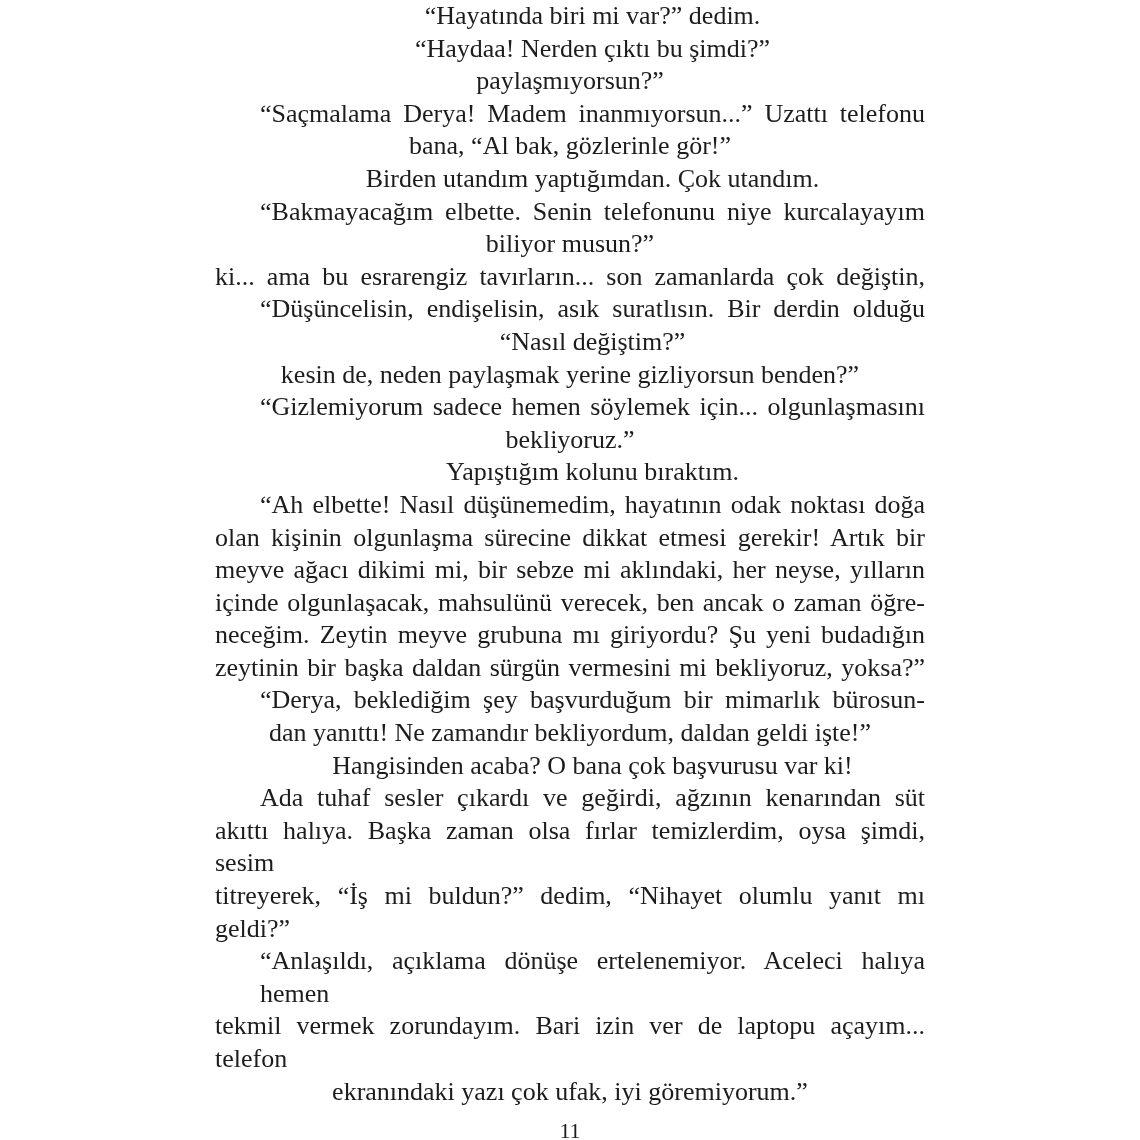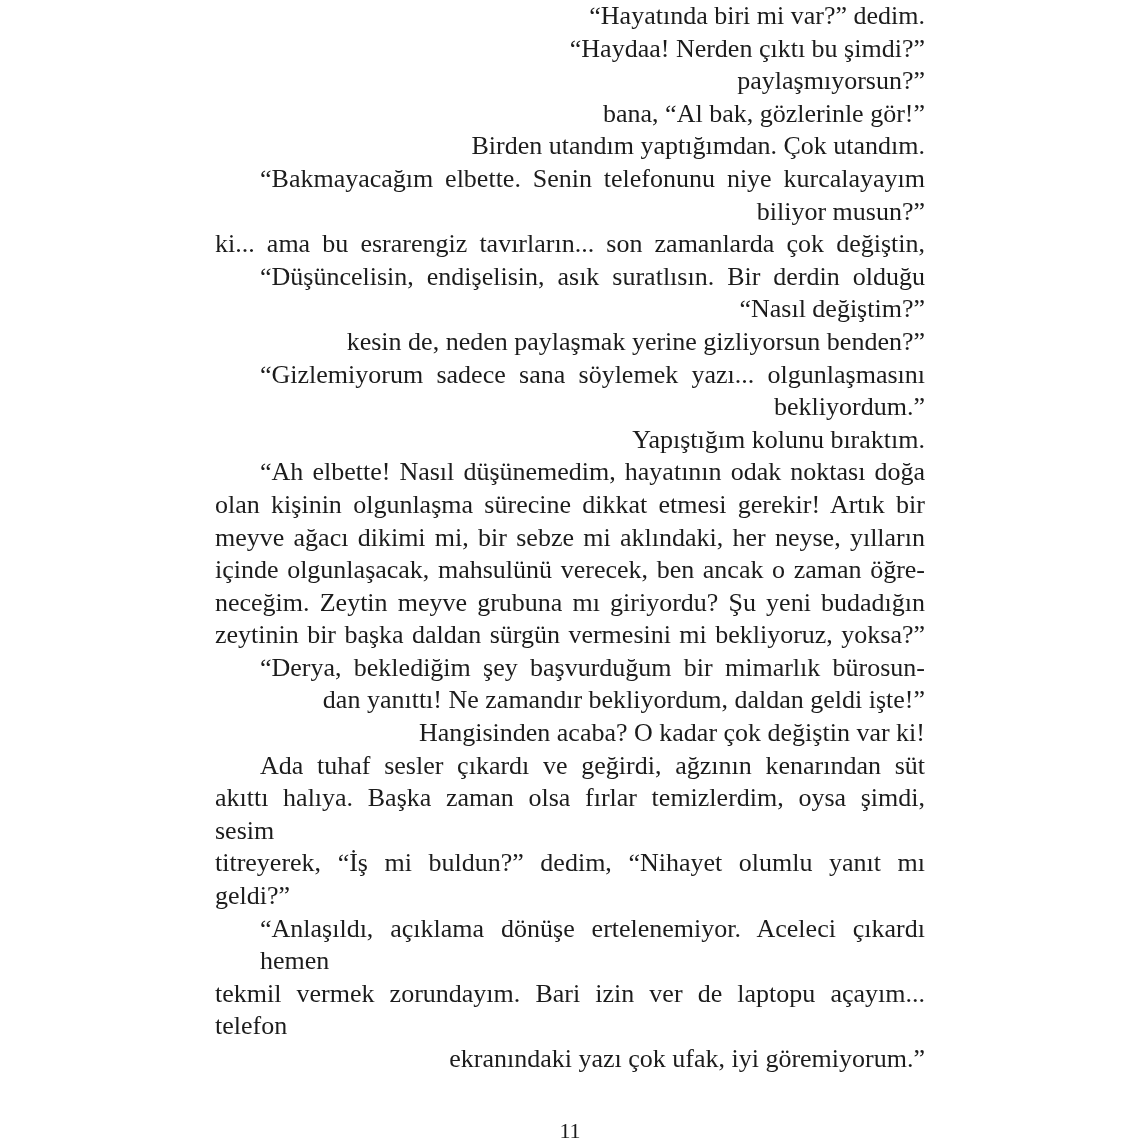--- a/index.html
+++ b/index.html
@@ -20,50 +20,51 @@
     top: 1118px;
     text-align: center;
     font-family: "Liberation Serif", "DejaVu Serif", serif;
     font-size: 22px;
     color: #1c1c1c;
     margin-left: 0;
   }
   .line { display: block; }
   .indent { padding-left: 45px; }
   .just { text-align: justify; text-align-last: justify; }
-  .left { text-align: right; }
+  .left { text-align: center; }
 </style>
 </head>
 <body>
 
 <div class="page">
   <span class="line indent left">“Hayatında biri mi var?” dedim.</span>
   <span class="line indent left">“Haydaa! Nerden çıktı bu şimdi?”</span>
   <span class="line left">paylaşmıyorsun?”</span>
+  <span class="line indent just">“Saçmalama Derya! Madem inanmıyorsun...” Uzattı telefonu</span>
   <span class="line left">bana, “Al bak, gözlerinle gör!”</span>
   <span class="line indent left">Birden utandım yaptığımdan. Çok utandım.</span>
   <span class="line indent just">“Bakmayacağım elbette. Senin telefonunu niye kurcalayayım</span>
   <span class="line left">biliyor musun?”</span>
   <span class="line just">ki... ama bu esrarengiz tavırların... son zamanlarda çok değiştin,</span>
   <span class="line indent just">“Düşüncelisin, endişelisin, asık suratlısın. Bir derdin olduğu</span>
   <span class="line indent left">“Nasıl değiştim?”</span>
   <span class="line left">kesin de, neden paylaşmak yerine gizliyorsun benden?”</span>
-  <span class="line indent just">“Gizlemiyorum sadece sana söylemek yazı... olgunlaşmasını</span>
-  <span class="line left">bekliyordum.”</span>
+  <span class="line indent just">“Gizlemiyorum sadece hemen söylemek için... olgunlaşmasını</span>
+  <span class="line left">bekliyoruz.”</span>
   <span class="line indent left">Yapıştığım kolunu bıraktım.</span>
   <span class="line indent just">“Ah elbette! Nasıl düşünemedim, hayatının odak noktası doğa</span>
   <span class="line just">olan kişinin olgunlaşma sürecine dikkat etmesi gerekir! Artık bir</span>
   <span class="line just">meyve ağacı dikimi mi, bir sebze mi aklındaki, her neyse, yılların</span>
   <span class="line just">içinde olgunlaşacak, mahsulünü verecek, ben ancak o zaman öğre-</span>
   <span class="line just">neceğim. Zeytin meyve grubuna mı giriyordu? Şu yeni budadığın</span>
   <span class="line just">zeytinin bir başka daldan sürgün vermesini mi bekliyoruz, yoksa?”</span>
   <span class="line indent just">“Derya, beklediğim şey başvurduğum bir mimarlık bürosun-</span>
   <span class="line left">dan yanıttı! Ne zamandır bekliyordum, daldan geldi işte!”</span>
-  <span class="line indent left">Hangisinden acaba? O kadar çok değiştin var ki!</span>
+  <span class="line indent left">Hangisinden acaba? O bana çok başvurusu var ki!</span>
   <span class="line indent just">Ada tuhaf sesler çıkardı ve geğirdi, ağzının kenarından süt</span>
   <span class="line just">akıttı halıya. Başka zaman olsa fırlar temizlerdim, oysa şimdi, sesim</span>
   <span class="line just">titreyerek, “İş mi buldun?” dedim, “Nihayet olumlu yanıt mı geldi?”</span>
-  <span class="line indent just">“Anlaşıldı, açıklama dönüşe ertelenemiyor. Aceleci çıkardı hemen</span>
+  <span class="line indent just">“Anlaşıldı, açıklama dönüşe ertelenemiyor. Aceleci halıya hemen</span>
   <span class="line just">tekmil vermek zorundayım. Bari izin ver de laptopu açayım... telefon</span>
   <span class="line left">ekranındaki yazı çok ufak, iyi göremiyorum.”</span>
 </div>
 
 <div class="page-number">11</div>
 
 </body></html>

